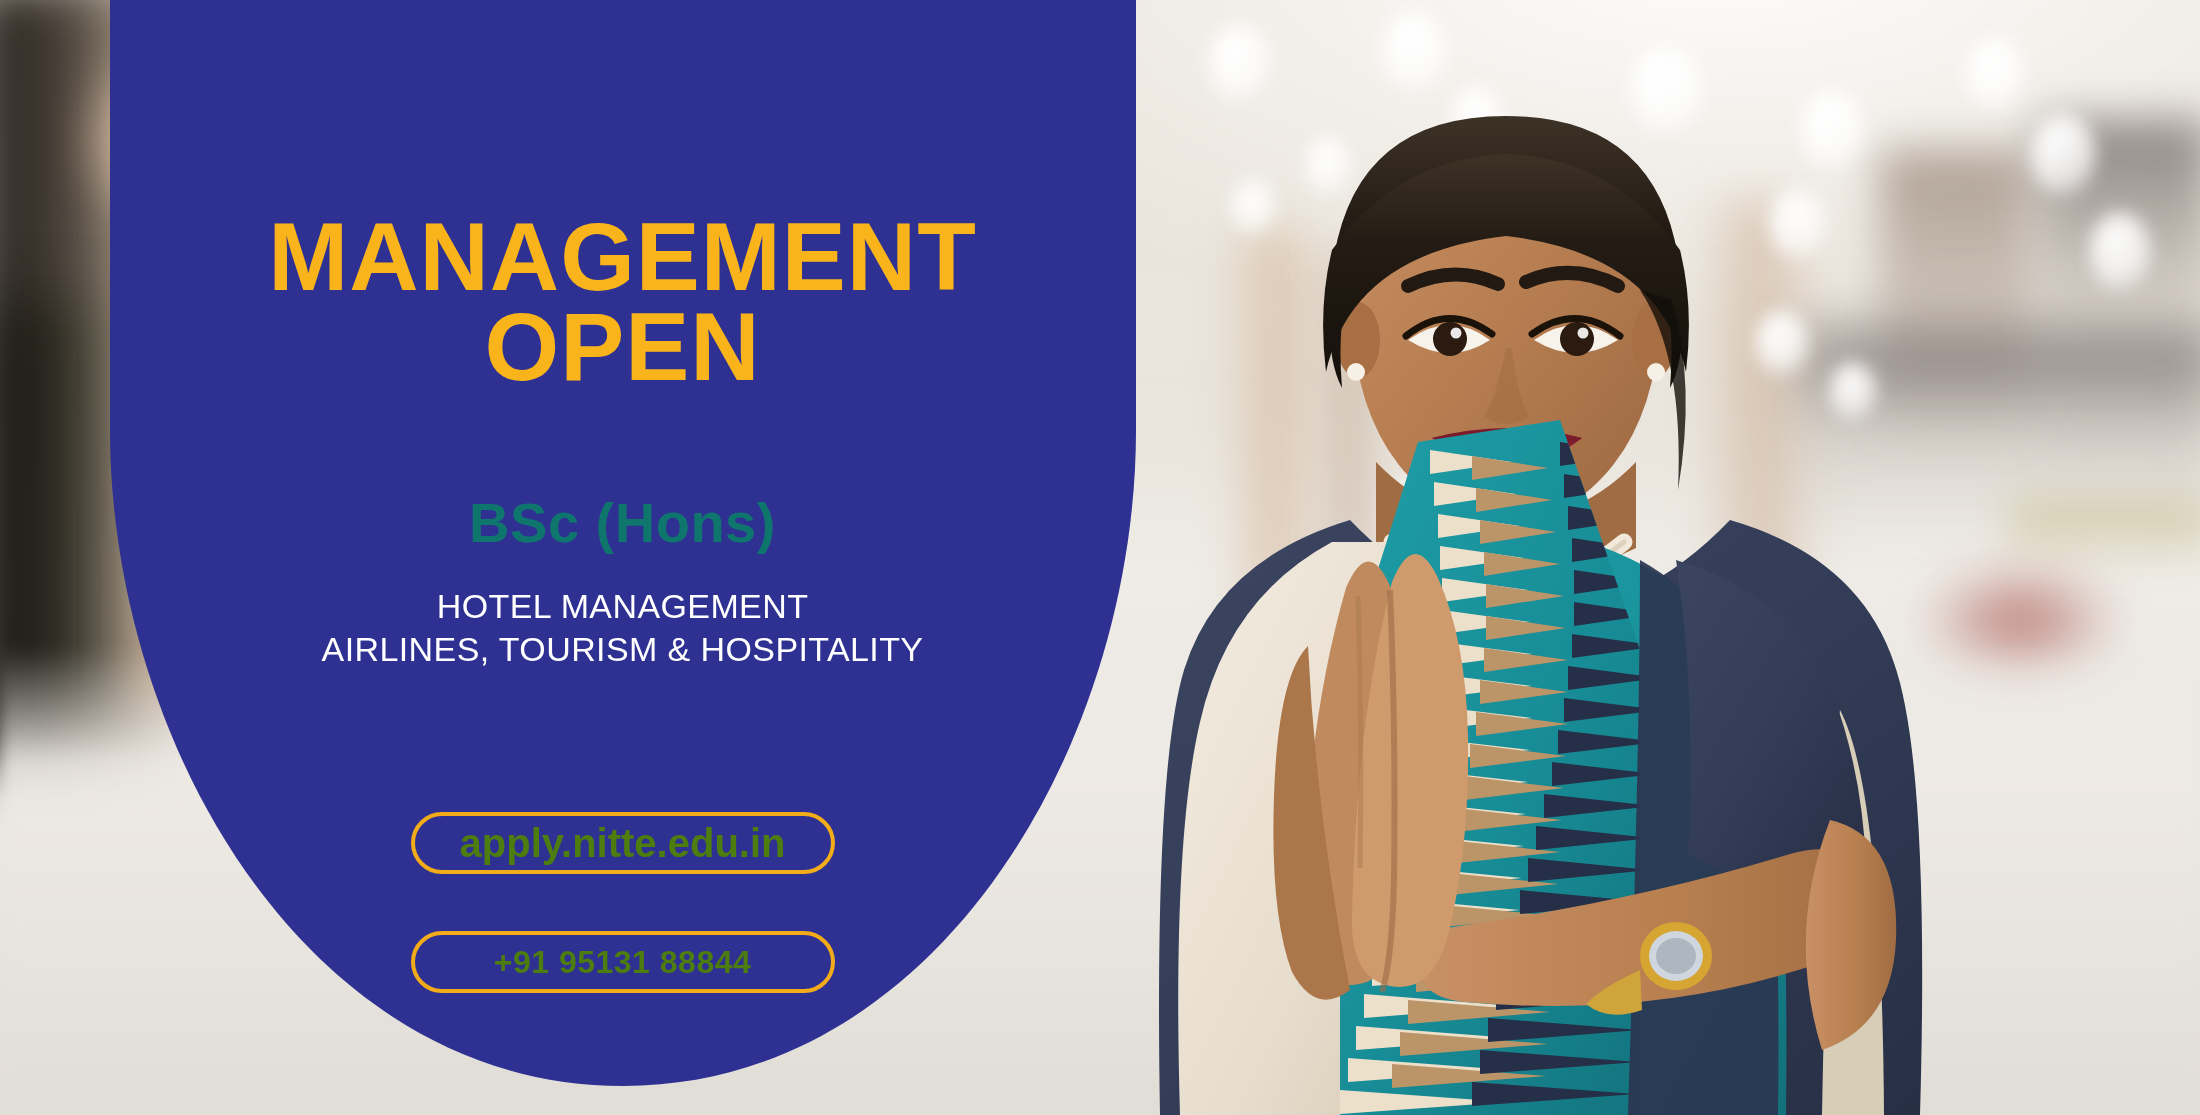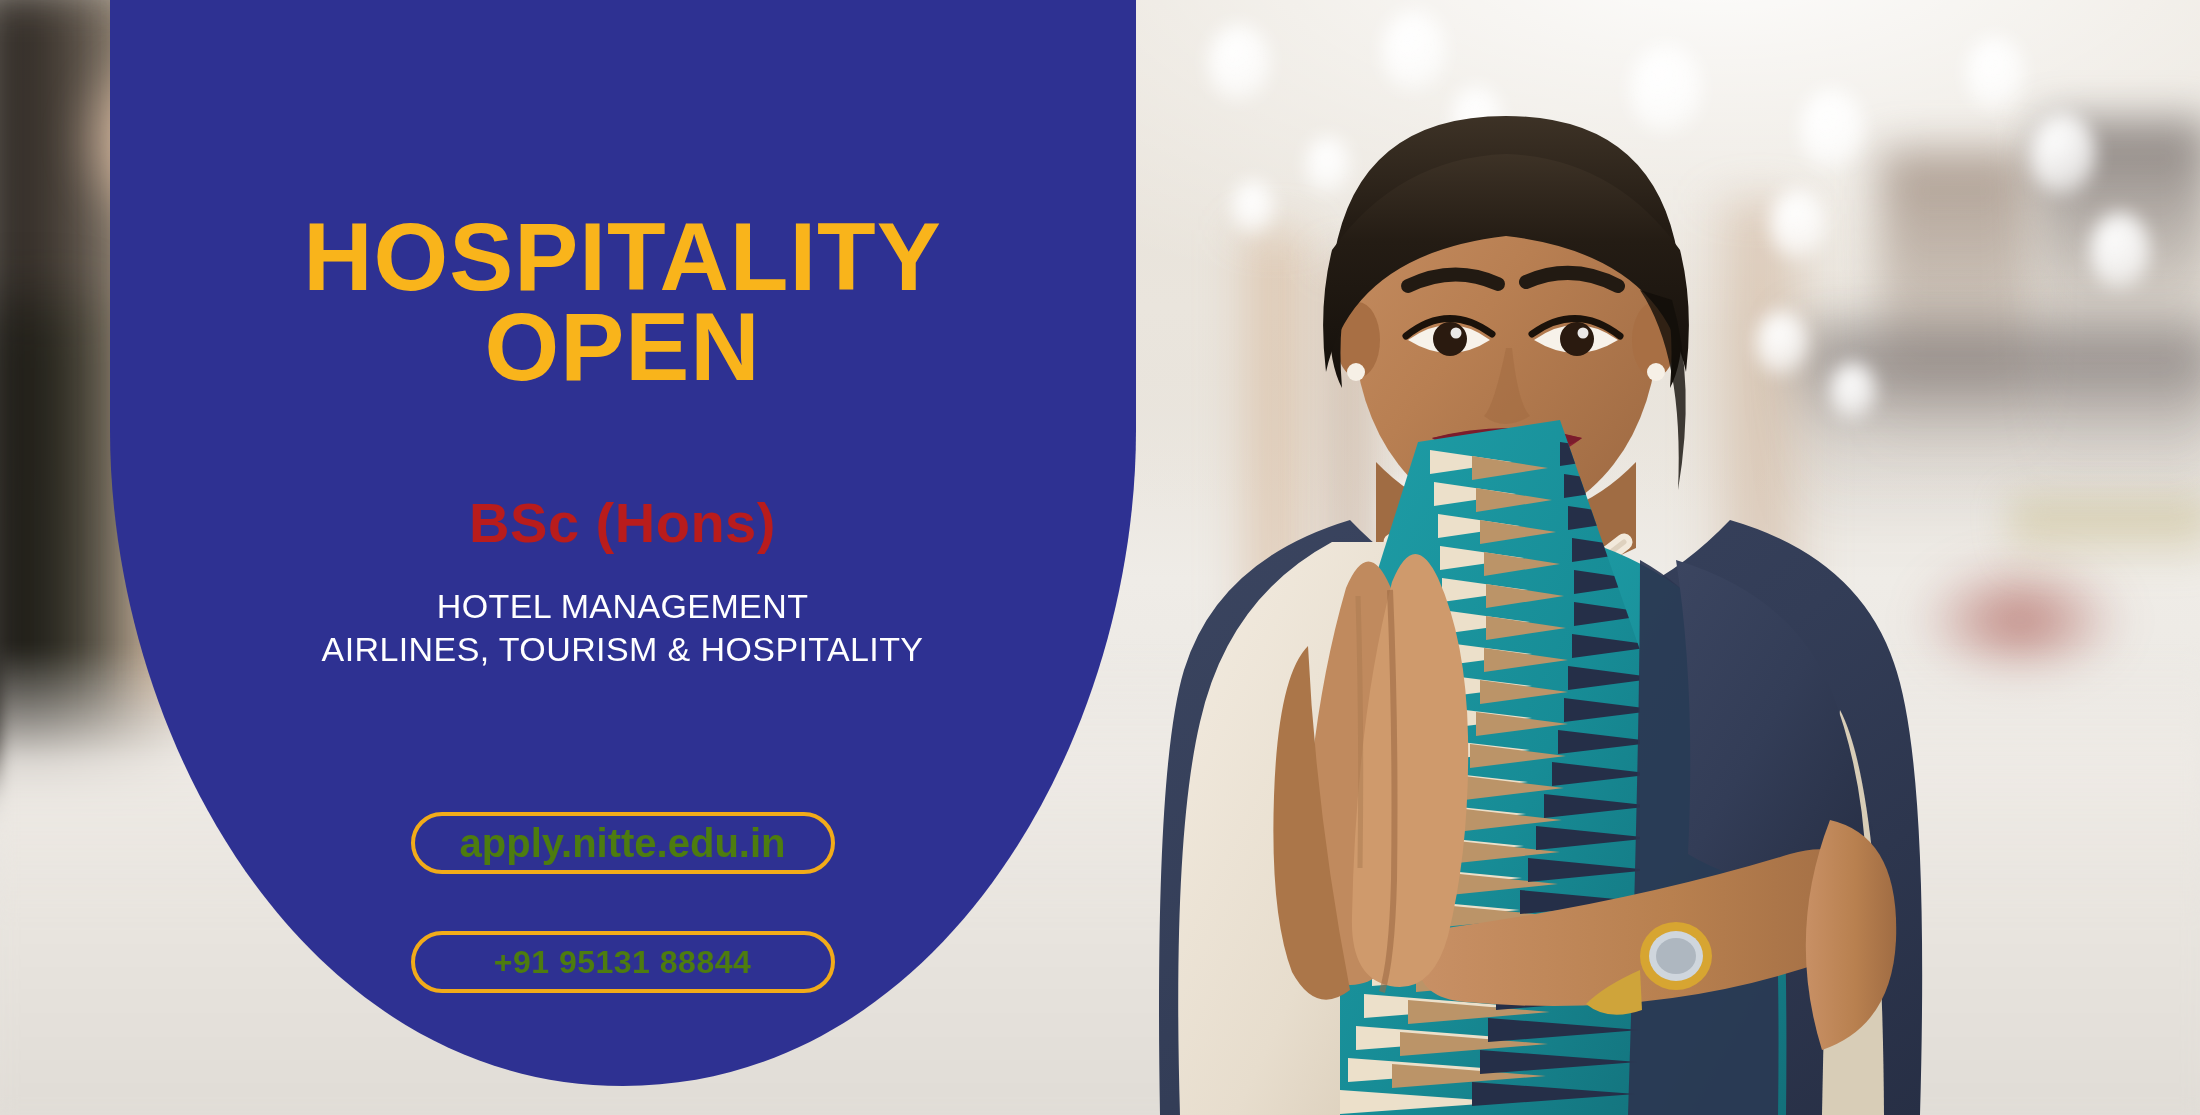--- a/index.html
+++ b/index.html
@@ -111,21 +111,21 @@
   .headline{
     position:absolute; left:0; right:0; top:212px;
     color:#f9b41b;
     font-size:96px; line-height:.94; font-weight:800;
     letter-spacing:1px;
   }
   .headline .l2{ display:block; }
 
   .degree{
     position:absolute; left:0; right:0; top:490px;
-    color:#b91c1c; font-size:56px; font-weight:800; letter-spacing:.5px;
+    color:#0f766e; font-size:56px; font-weight:800; letter-spacing:.5px;
   }
   .courses{
     position:absolute; left:0; right:0; top:585px;
     color:#ffffff; font-size:34px; font-weight:400; letter-spacing:.4px;
     line-height:1.27;
   }
   .courses span{ display:block; }
 
   .pill{
     position:absolute; left:50%; transform:translateX(-50%);
@@ -391,21 +391,21 @@
              L1136 0
              L1136 430
              C1136 740 940 1086 623 1086
              C306 1086 110 740 110 430
              Z" fill="#2E3192"></path>
   </svg>
 </div>
 
 <div id="copy">
   <div class="headline">
-    <span>HOSPITALITY</span>
+    <span>MANAGEMENT</span>
     <span class="l2">OPEN</span>
   </div>
 
   <div class="degree">BSc (Hons)</div>
 
   <div class="courses">
     <span>HOTEL MANAGEMENT</span>
     <span>AIRLINES, TOURISM &amp; HOSPITALITY</span>
   </div>
 

